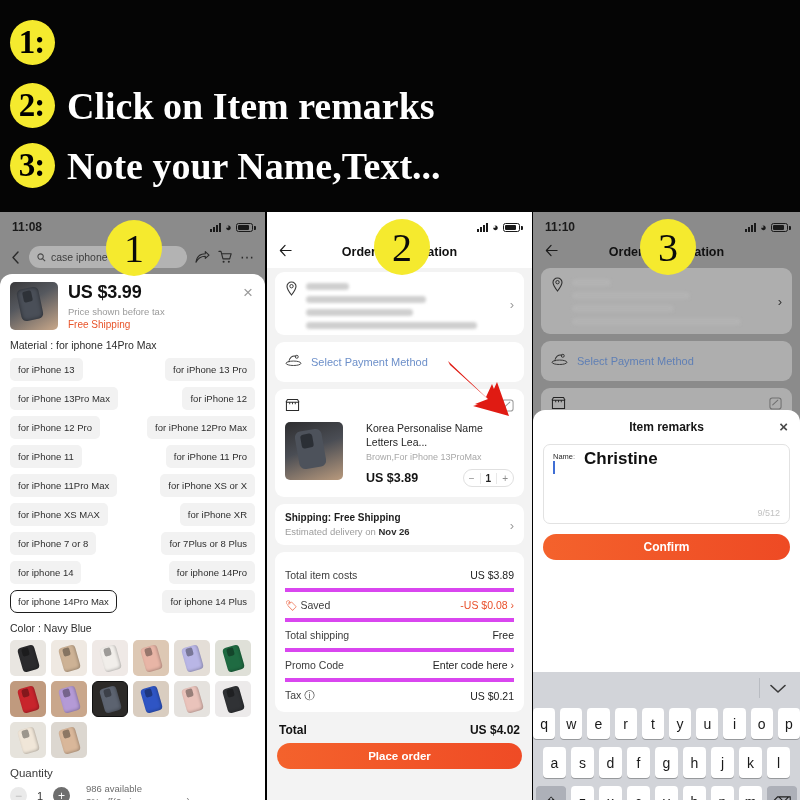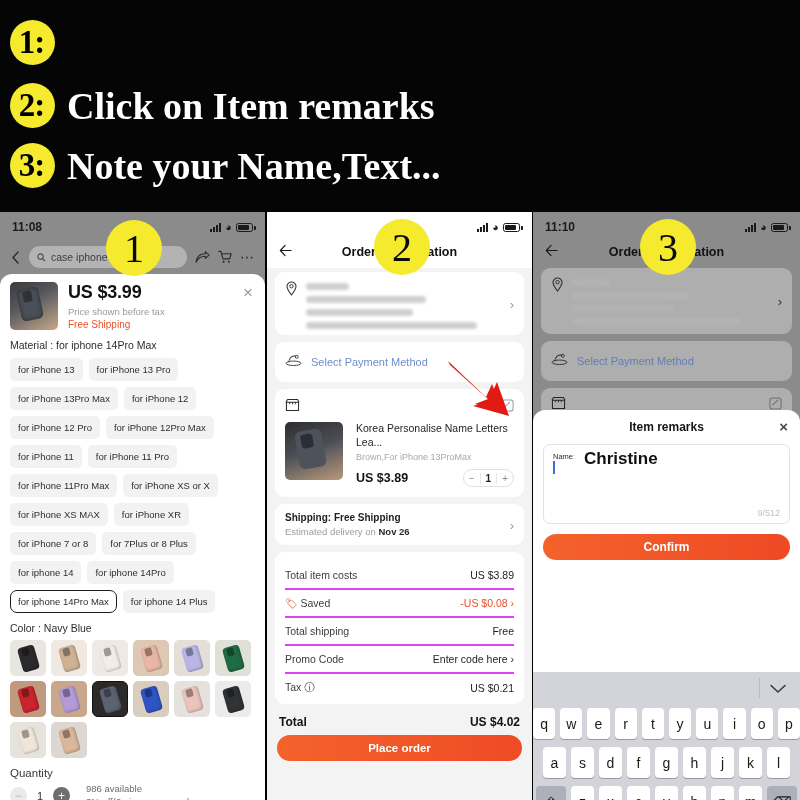--- a/index.html
+++ b/index.html
@@ -64,21 +64,21 @@
   .thumb { width: 48px; height: 48px; border-radius: 5px; flex:0 0 auto; overflow:hidden; position:relative;
     background: linear-gradient(150deg,#3a3a3c 0%, #55585e 40%, #c9a88a 100%); }
   .thumb::before{content:"";position:absolute;left:9px;top:6px;width:22px;height:32px;border-radius:5px;background:#4a4f58;box-shadow:inset 0 0 4px rgba(0,0,0,.5);transform:rotate(-12deg)}
   .thumb::after{content:"";position:absolute;left:13px;top:9px;width:9px;height:11px;border-radius:2px;background:#2e3238;transform:rotate(-12deg)}
   .price { font-size: 18px; font-weight: 700; color:#111; letter-spacing:-.2px; }
   .subtle { font-size: 9.5px; color:#9a9a9a; margin-top:3px; }
   .freeship { font-size: 10px; color:#e8552b; margin-top:2px; }
   .closeX { position:absolute; right:2px; top:2px; font-size:17px; color:#9b9b9b; line-height:1; cursor:pointer; }
 
   .sectlabel { font-size: 10.5px; color:#2d2d2d; margin: 9px 0 7px; }
-  .chips { display:flex; flex-wrap:wrap; gap:6px 6px; }
+  .chips { display:flex; flex-wrap:wrap; gap:6px 6px;justify-content:space-between; }
   .chip {
     background:#f2f2f2; border-radius:5px; padding: 5px 7px; font-size: 9.5px; color:#2e2e2e;
     border:1px solid transparent; white-space:nowrap;
   }
   .chip.sel { background:#fff; border:1.3px solid #1d1d1d; border-radius:7px; }
 
   .colorlabel { font-size:10.5px; color:#2d2d2d; margin: 9px 0 6px; }
   .swatches { display:flex; flex-wrap:wrap; gap:5px; }
   .sw { width:36px; height:36px; border-radius:5px; position:relative; overflow:hidden; border:1.5px solid transparent; }
   .sw.sel { border:1.8px solid #111; border-radius:6px; }
@@ -109,38 +109,38 @@
   .p2body { position:absolute; left:0; right:0; top:60px; bottom:0; background:#f3f3f3; overflow:hidden; }
 
   .addrrow { display:flex; gap:8px; align-items:flex-start; }
   .blurline { height:7px; border-radius:4px; background:#cfcfcf; filter: blur(1.6px); margin-bottom:6px; }
   .chev { position:absolute; right:10px; top:50%; transform:translateY(-50%); color:#9b9b9b; font-size:13px; }
 
   .payrow { display:flex; align-items:center; gap:9px; }
   .paytext { font-size:11px; color:#6c8fc9; }
 
   .storerow { display:flex; align-items:center; justify-content:space-between; margin-bottom:6px; }
-  .itemrow { display:flex; gap:13px; }
+  .itemrow { display:flex; gap:23px; }
   .itemthumb { width:58px; height:58px; border-radius:5px; flex:0 0 auto; position:relative; overflow:hidden;
     background: linear-gradient(160deg,#2e2e30 0%, #4a4d54 45%, #b99a7d 100%); }
   .itemthumb::before{content:"";position:absolute;left:12px;top:8px;width:27px;height:38px;border-radius:6px;background:#4d525b;transform:rotate(-10deg)}
   .itemthumb::after{content:"";position:absolute;left:16px;top:12px;width:12px;height:14px;border-radius:3px;background:#2b2f35;transform:rotate(-10deg)}
   .itemtitle { font-size:10.5px; color:#252525; line-height:1.3; }
   .itemvar { font-size:9px; color:#a8a8a8; margin-top:3px; }
   .itemprice { font-size:12.5px; font-weight:700; color:#141414; margin-top:9px; }
   .stepper { position:absolute; right:10px; bottom:10px; display:flex; align-items:center; border:1px solid #e0e0e0; border-radius:10px; height:18px; overflow:hidden; }
   .stepper span { font-size:10px; color:#8c8c8c; padding:0 5px; }
   .stepper .v { color:#222; border-left:1px solid #e8e8e8; border-right:1px solid #e8e8e8; font-weight:700; }
 
   .shiprow { font-size:10px; font-weight:700; color:#1d1d1d; }
   .shipsub { font-size:9.5px; color:#9d9d9d; margin-top:3px; }
   .shipsub b { color:#2b2b2b; }
 
   .sumtitle { font-size:11.5px; font-weight:700; color:#161616; margin-bottom:2px; }
-  .sumrow { display:flex; align-items:center; justify-content:space-between; padding:7px 0; border-top:2px solid #d946ef; font-size:10.5px; color:#3c3c3c; }
+  .sumrow { display:flex; align-items:center; justify-content:space-between; padding:7px 0; border-top:4px solid #d946ef; font-size:10.5px; color:#3c3c3c; }
   .sumrow:first-of-type { border-top:none; }
   .sumrow .val { color:#232323; }
   .sumrow .val.red { color:#e8502a; }
   .tag { color:#e8502a; font-size:10px; }
 
   .totalrow { display:flex; align-items:center; justify-content:space-between; padding: 4px 12px 6px; font-size:12px; font-weight:700; color:#121212; }
 
   .placeorder { margin: 0 10px; height:26px; border-radius:13px; background: linear-gradient(90deg,#f4622c 0%, #ef4b25 100%);
     color:#fff; font-size:11.5px; font-weight:700; display:flex; align-items:center; justify-content:center; }
 

